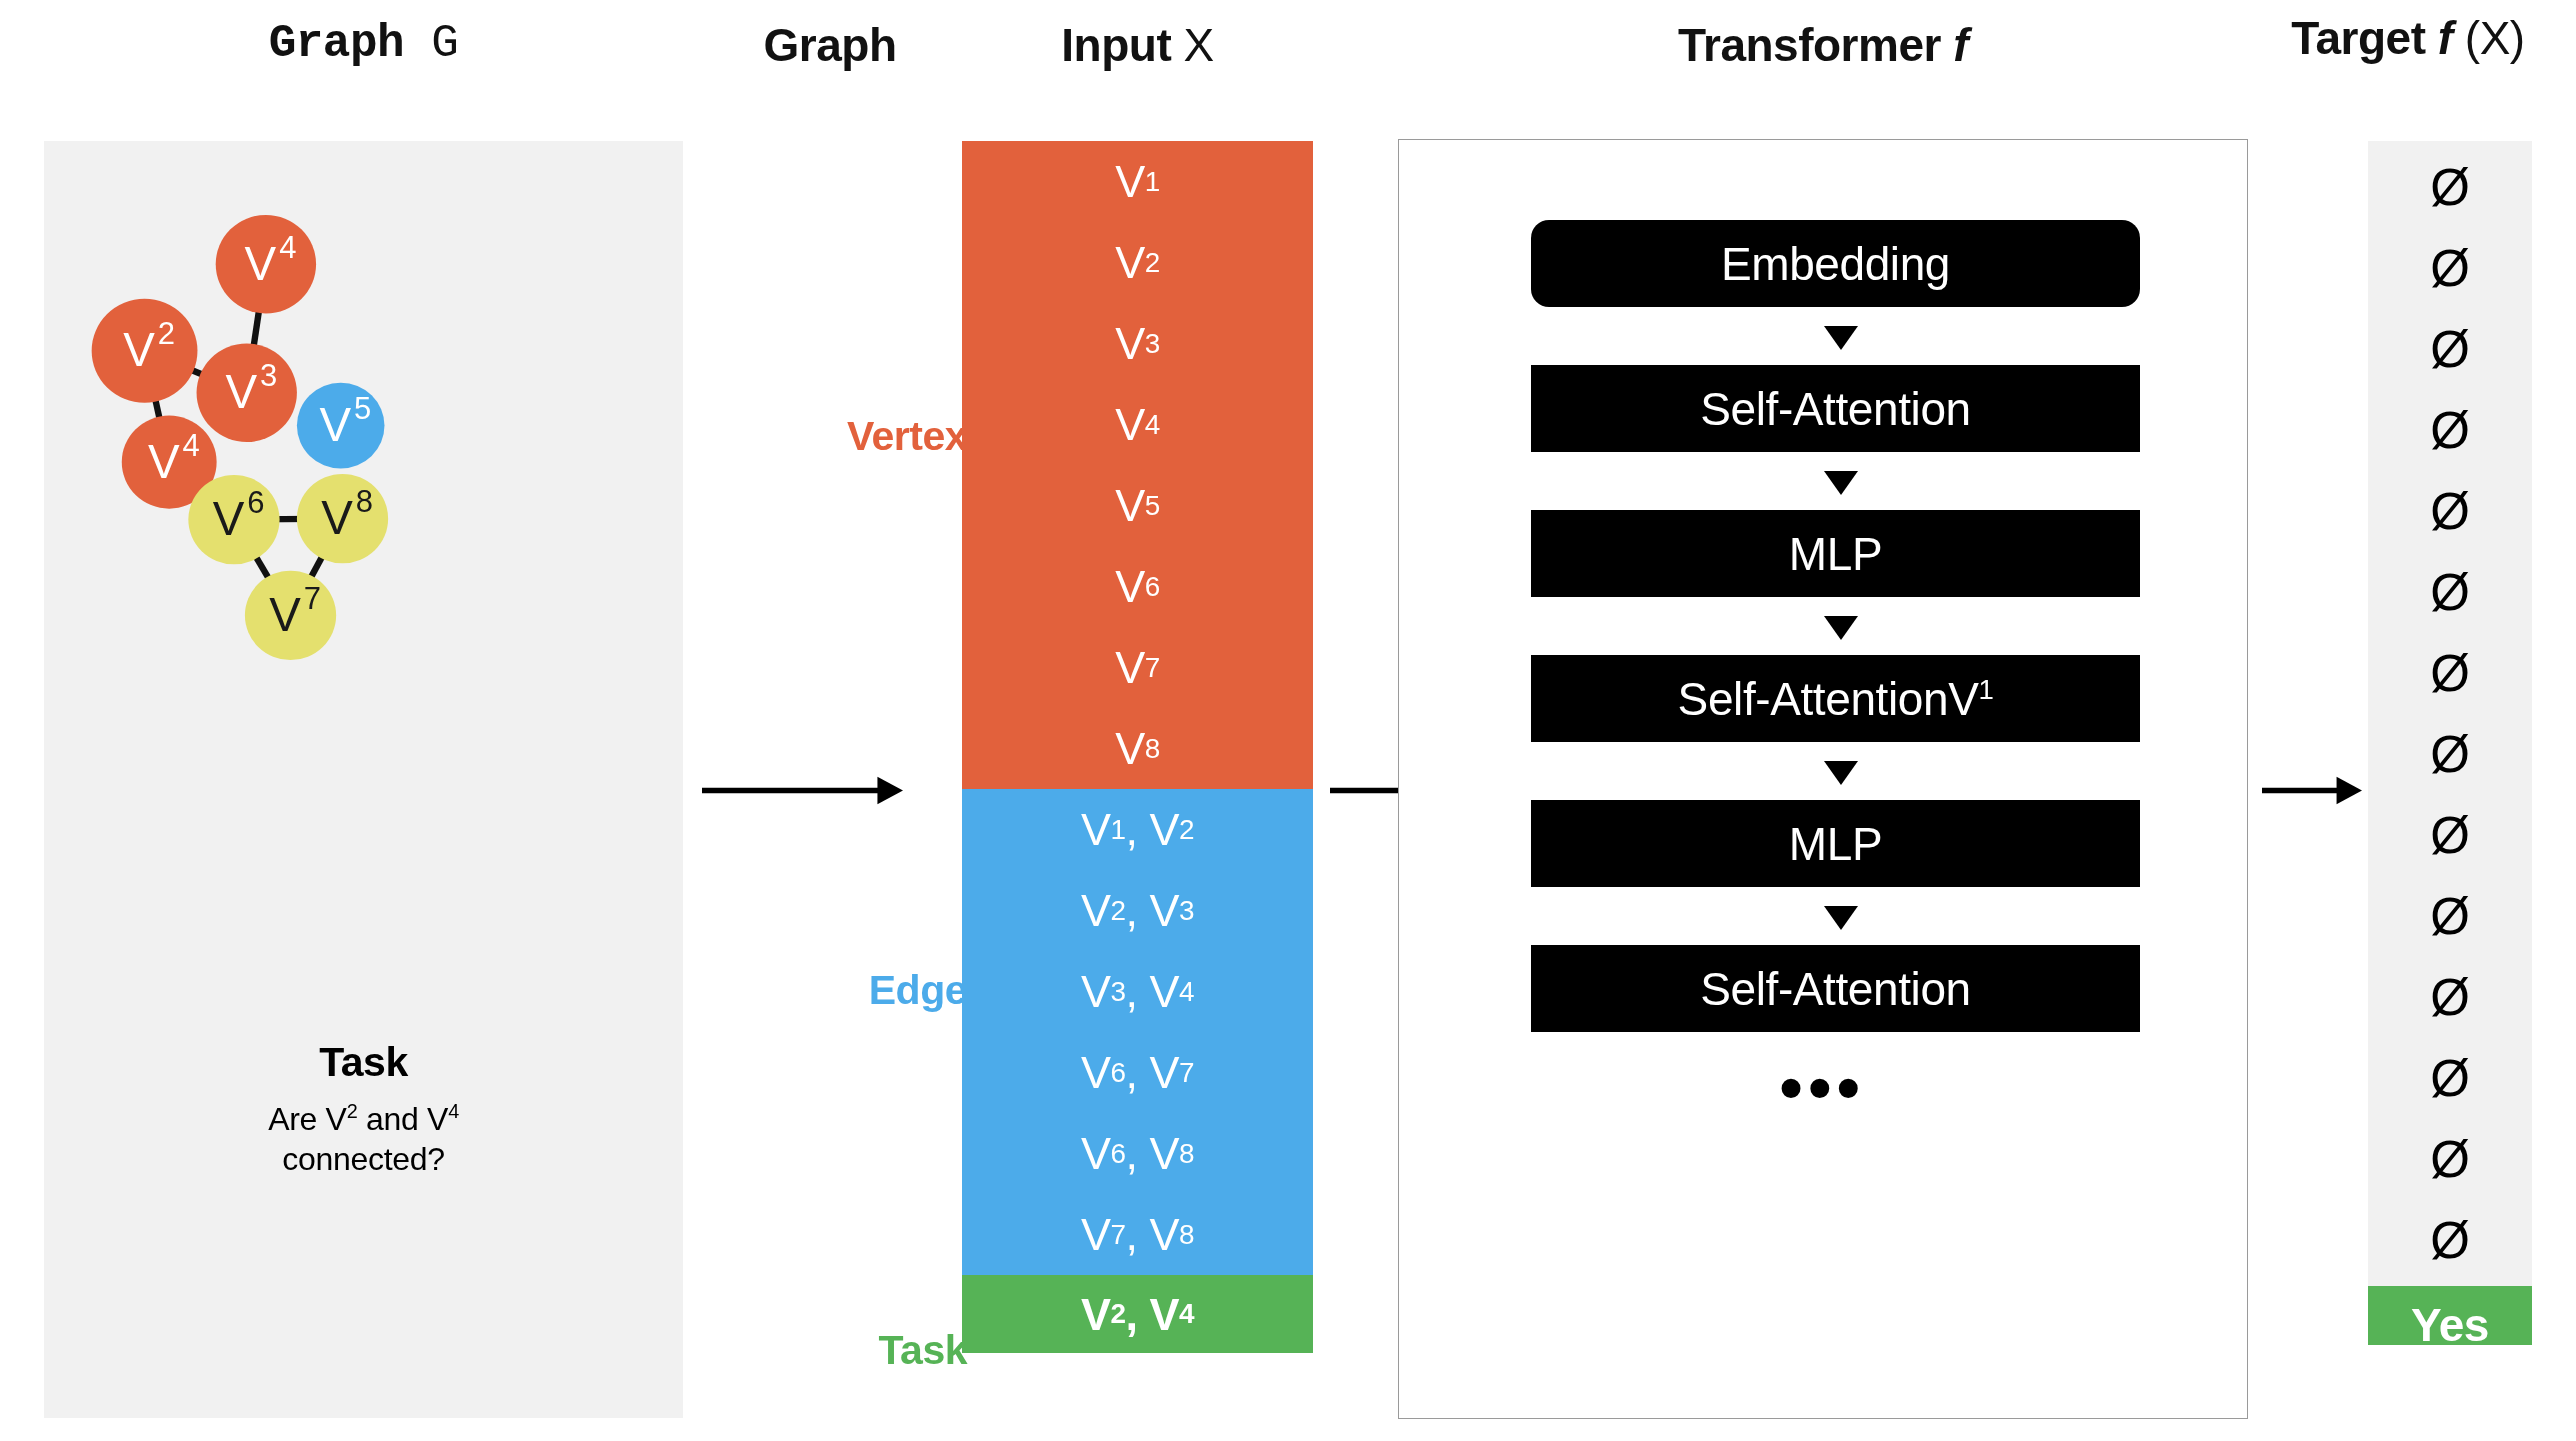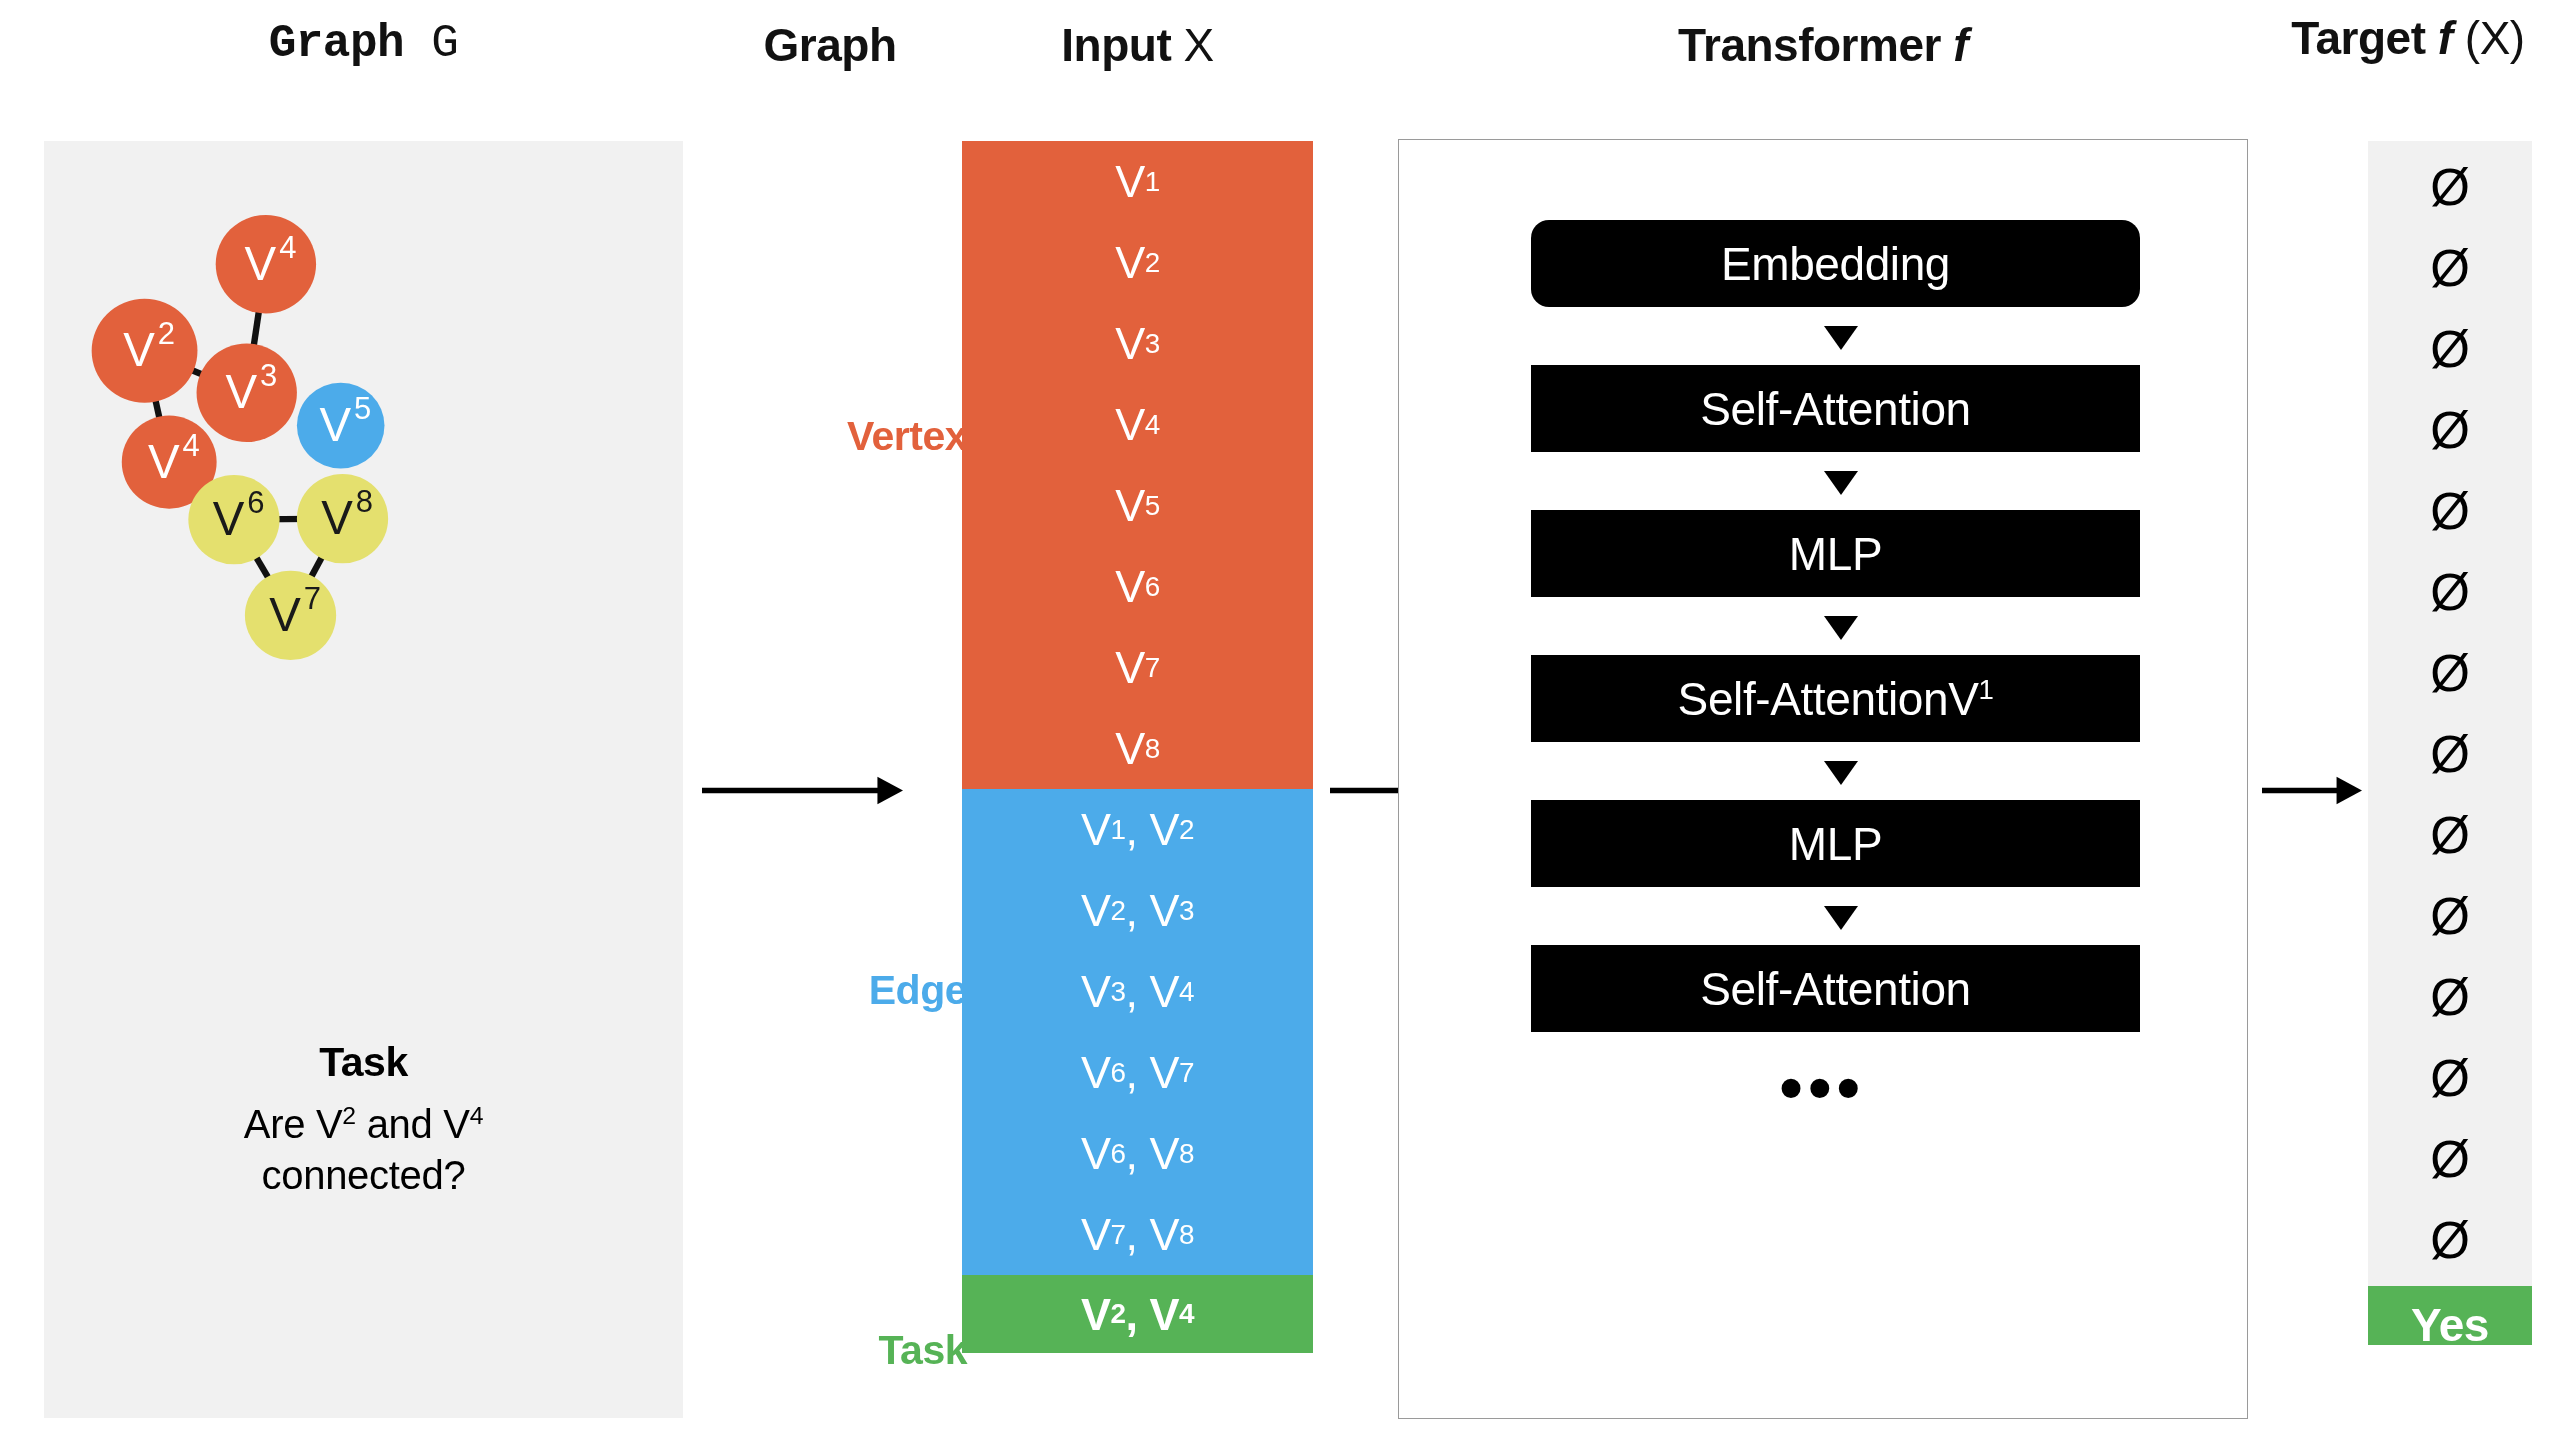--- a/index.html
+++ b/index.html
@@ -57,21 +57,21 @@
     width: 639px;
     text-align: center;
   }
   .task-title {
     font-size: 41px;
     font-weight: bold;
     letter-spacing: -0.5px;
     margin-bottom: 12.8px;
   }
   .task-desc {
-    font-size: 40px;
+    font-size: 32px;
     line-height: 1.27;
     font-weight: normal;
     letter-spacing: -0.3px;
   }
   .task-desc sup { font-size: 0.62em; vertical-align: super; }
 
   
   .token-label {
     position: absolute;
     width: 274px;

